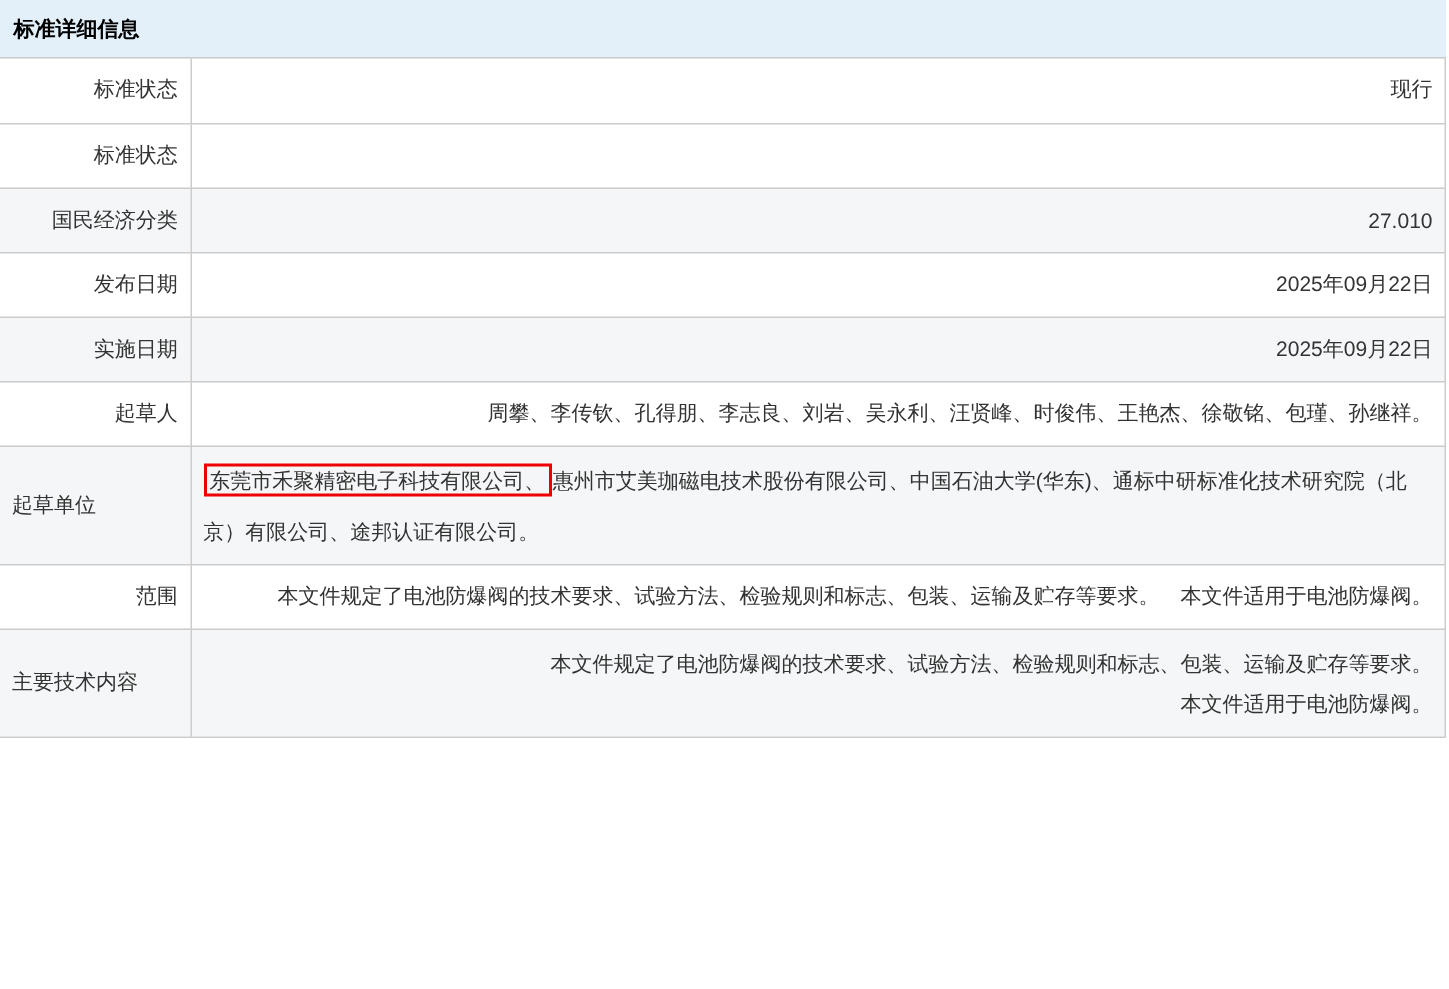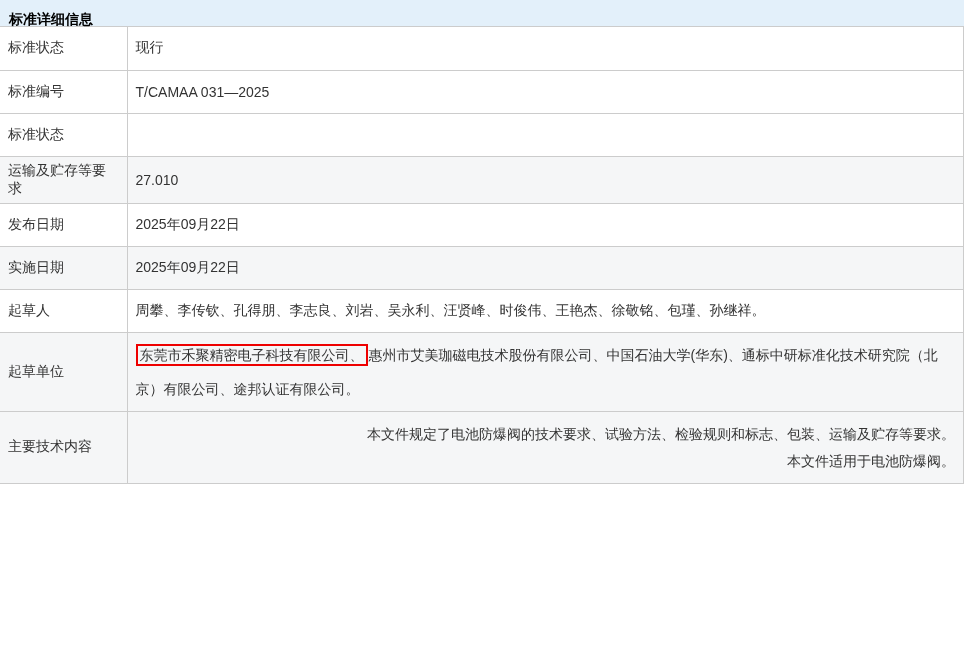--- a/index.html
+++ b/index.html
@@ -22,21 +22,21 @@
     width: 966px;
     height: 659px;
     overflow: hidden;
     background: #ffffff;
   }
   .panel {
     width: 964px;
   }
   .panel-header {
     background: var(--header-bg);
-    height: 27px;
+    height: 39px;
     line-height: 38px;
     padding-left: 9px;
     font-weight: bold;
     color: #000000;
     border-bottom: 1px solid var(--border-color);
     font-size: 14px;
   }
   table.detail-table {
     width: 100%;
     border-collapse: collapse;
@@ -49,21 +49,21 @@
     font-size: 14px;
     color: var(--text-color);
     word-break: break-all;
   }
   td.label-cell {
     border-right: 1px solid var(--border-color);
   }
   td.value-cell {
     border-right: 1px solid var(--border-color);
   }
-  tr.row { height: 43px; }
+  tr.row { height: 43px; text-align: right; }
   tr.row-tall { height: 72px; }
   tr.zebra td { background: var(--stripe-bg); }
   .highlight-box {
     border: 2px solid var(--highlight-border);
     padding: 1px 2px;
     margin-right: 1px;
   }
   .wrap-loose { line-height: 34px; }
   .value-cell p {
     margin: 7px 0;
@@ -83,47 +83,47 @@
       <colgroup>
         <col style="width:127px">
         <col>
       </colgroup>
       <tbody>
         <tr class="row">
           <td class="label-cell">标准状态</td>
           <td class="value-cell">现行</td>
         </tr>
         <tr class="row">
-          <td class="label-cell">标准编号</td>
-          <td class="value-cell">T/CAMAA 031—2025</td>
-        </tr>
-        <tr class="row">
           <td class="label-cell">标准状态</td>
           <td class="value-cell"></td>
         </tr>
         <tr class="row zebra">
-          <td class="label-cell">运输及贮存等要求</td>
+          <td class="label-cell">国民经济分类</td>
           <td class="value-cell">27.010</td>
         </tr>
         <tr class="row">
           <td class="label-cell">发布日期</td>
           <td class="value-cell">2025年09月22日</td>
         </tr>
         <tr class="row zebra">
           <td class="label-cell">实施日期</td>
           <td class="value-cell">2025年09月22日</td>
         </tr>
         <tr class="row">
           <td class="label-cell">起草人</td>
           <td class="value-cell">周攀、李传钦、孔得朋、李志良、刘岩、吴永利、汪贤峰、时俊伟、王艳杰、徐敬铭、包瑾、孙继祥。</td>
         </tr>
         <tr class="row-tall zebra">
           <td class="label-cell">起草单位</td>
           <td class="value-cell wrap-loose"><span class="highlight-box">东莞市禾聚精密电子科技有限公司、</span><span>惠州市艾美珈磁电技术股份有限公司、中国石油大学(华东)、通标中研标准化技术研究院（北京）有限公司、途邦认证有限公司。</span></td>
         </tr>
+        <tr class="row">
+          <td class="label-cell">范围</td>
+          <td class="value-cell">本文件规定了电池防爆阀的技术要求、试验方法、检验规则和标志、包装、运输及贮存等要求。　本文件适用于电池防爆阀。</td>
+        </tr>
         <tr class="row-tall zebra">
           <td class="label-cell">主要技术内容</td>
           <td class="value-cell">
             <p>本文件规定了电池防爆阀的技术要求、试验方法、检验规则和标志、包装、运输及贮存等要求。</p>
             <p>本文件适用于电池防爆阀。</p>
           </td>
         </tr>
       </tbody>
     </table>
 

